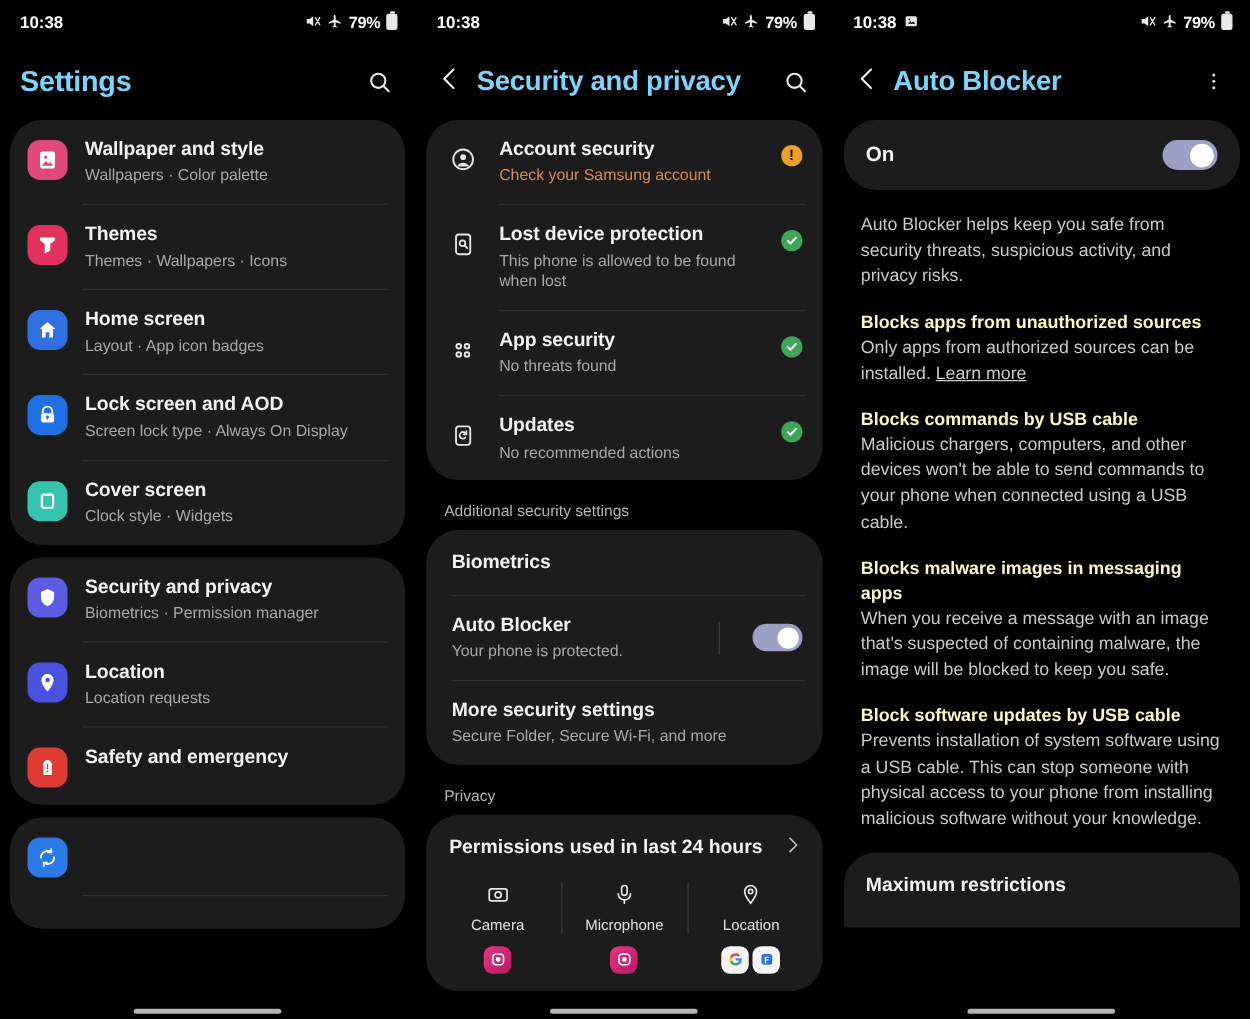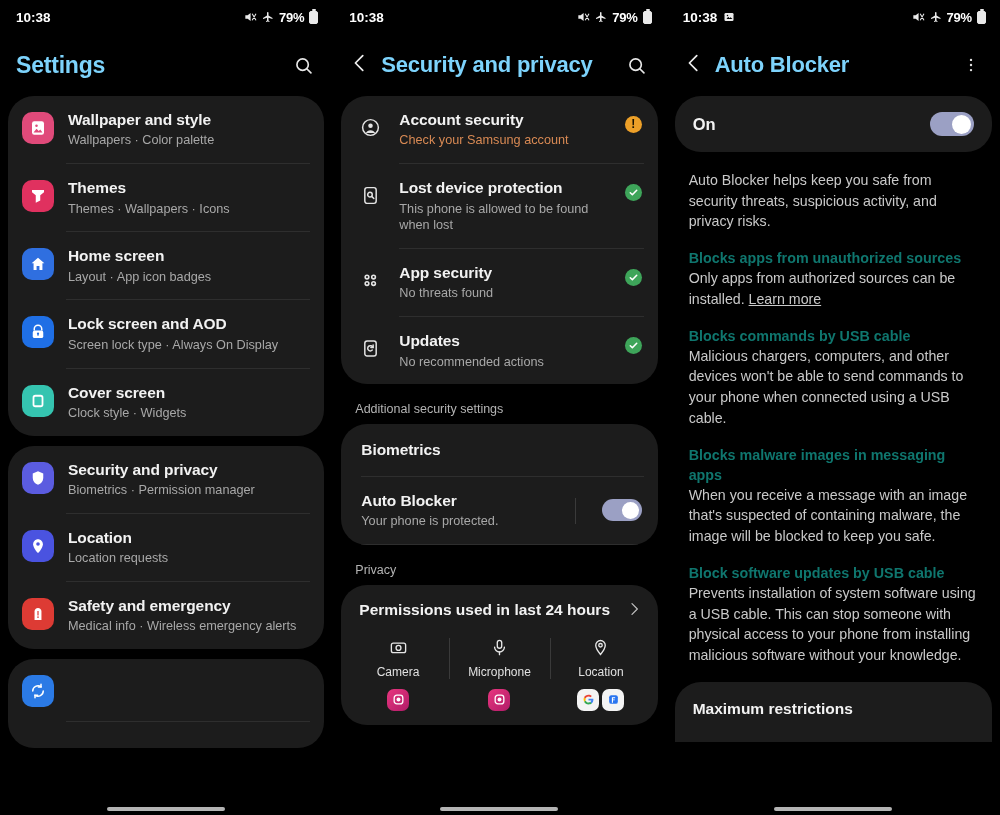--- a/index.html
+++ b/index.html
@@ -141,21 +141,21 @@
   }
   .toprow .onlabel { flex: 1; color: #f2f2f2; font-size: 16.5px; font-weight: 600; }
   .toprow .toggle { width: 44px; height: 24px; border-radius: 12px; }
   .toprow .toggle .knob { width: 19px; height: 19px; top: 2.5px; right: 2.5px; }
 
   .detail { padding: 14px 22px 0 22px; }
   .detail p.intro {
     color: #c9c9c9; font-size: 14.2px; line-height: 1.46; margin-bottom: 16px;
   }
   .detail h4 {
-    color: #0f766e; font-size: 14.3px; font-weight: 700; line-height: 1.4;
+    color: #fef9c3; font-size: 14.3px; font-weight: 700; line-height: 1.4;
   }
   .detail p.body {
     color: #c9c9c9; font-size: 14.2px; line-height: 1.46; margin-bottom: 16px;
   }
   .detail u { text-decoration: underline; }
   .maxcard {
     background: #1c1c1c; border-radius: 26px 26px 0 0; margin: 2px 8px 0 8px;
     padding: 18px 18px 24px 18px;
   }
   .maxcard .mt { color: #f2f2f2; font-size: 15.5px; font-weight: 600; }
@@ -312,21 +312,20 @@
         <div class="row">
           <div class="appicon" style="background:#dd3b34">
             <svg viewBox="0 0 24 24" fill="#fff">
                 <path d="M12 4c-2.6 0-4.6 2-4.6 4.6V20h9.2V8.6C16.6 6 14.6 4 12 4z"></path>
                 <rect x="11.2" y="8" width="1.6" height="6" fill="#dd3b34"></rect>
                 <circle cx="12" cy="16.2" r="1.1" fill="#dd3b34"></circle>
               </svg>
           </div>
           <div class="texts">
             <div class="t1">Safety and emergency</div>
-            <div class="t2">Medical info  ·  Wireless emergency alerts</div>
           </div>
         </div>
       </div>
 
       <div class="card">
         <div class="row">
           <div class="appicon" style="background:#2b7ae5">
             <svg viewBox="0 0 24 24" fill="none" stroke="#fff" stroke-width="2" stroke-linecap="round">
                 <path d="M5 12a7 7 0 0111-5.7"></path>
                 <path d="M19 12a7 7 0 01-11 5.7"></path>
@@ -486,20 +485,26 @@
             <div class="t1">Auto Blocker</div>
             <div class="t2">Your phone is protected.</div>
           </div>
           <div class="divline"></div>
           <div class="toggle">
               <span class="knob"></span>
             </div>
         </div>
         <div class="sep full"></div>
 
+        <div class="row" style="padding-left:20px">
+          <div class="texts">
+            <div class="t1">More security settings</div>
+            <div class="t2">Secure Folder, Secure Wi-Fi, and more</div>
+          </div>
+        </div>
       </div>
 
       <div class="sectitle">Privacy</div>
 
       <div class="card">
         <div class="permhead">
           <div class="pt">Permissions used in last 24 hours</div>
           <div class="arrow">
             <svg width="16" height="16" viewBox="0 0 24 24" fill="none" stroke="#bdbdbd" stroke-width="1.9" stroke-linecap="round" stroke-linejoin="round">
                 <path d="M9 4l8 8-8 8"></path>

